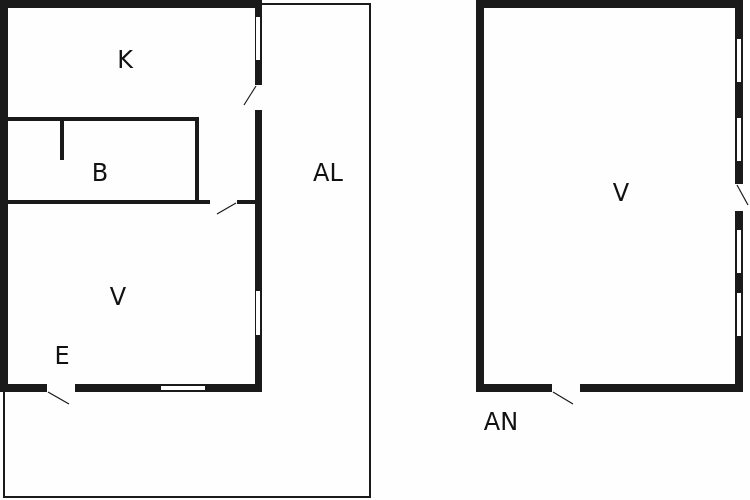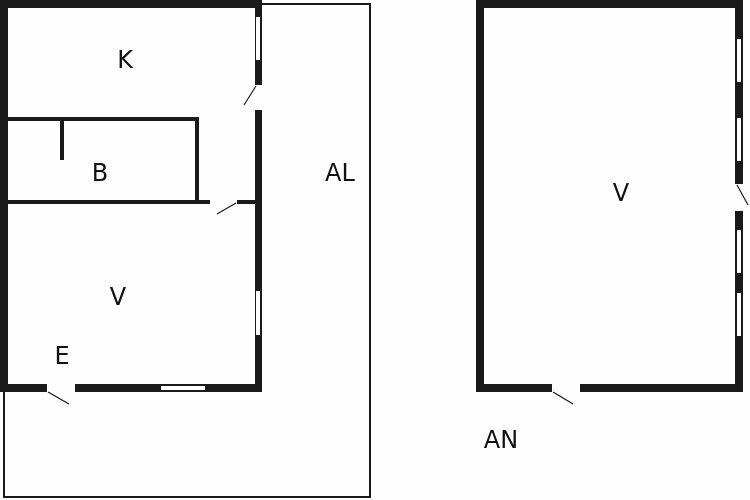--- a/index.html
+++ b/index.html
@@ -56,15 +56,15 @@
     <rect x="476" y="384" width="76" height="8" fill="#1a1a1a"></rect>
     <rect x="580" y="384" width="163" height="8" fill="#1a1a1a"></rect>
     <line x1="553" y1="392" x2="573" y2="404" stroke="#1a1a1a" stroke-width="1.2"></line>
   </g>
 </svg>
 
 <div class="label" style="left:125px;top:60px">K</div>
 <div class="label" style="left:100px;top:173px">B</div>
 <div class="label" style="left:118px;top:297px">V</div>
 <div class="label" style="left:62px;top:356px">E</div>
-<div class="label" style="left:340px;top:173px">AL</div>
-<div class="label" style="left:501px;top:440px">AN</div>
+<div class="label" style="left:328px;top:173px">AL</div>
+<div class="label" style="left:501px;top:422px">AN</div>
 <div class="label" style="left:621px;top:193px">V</div>
 
 </body></html>

